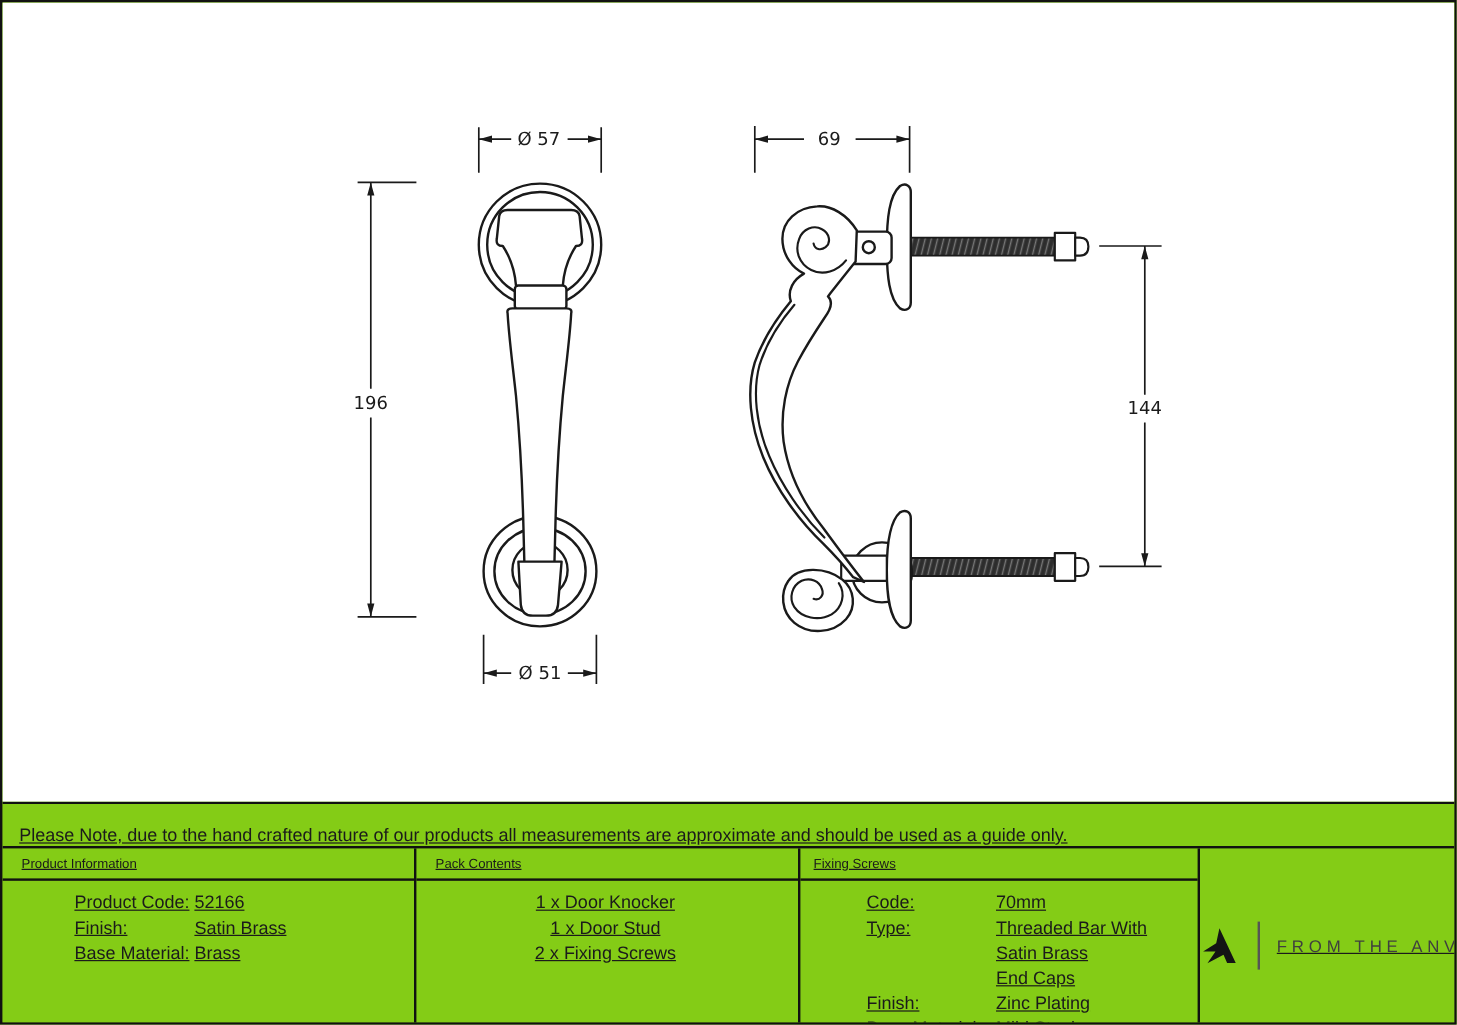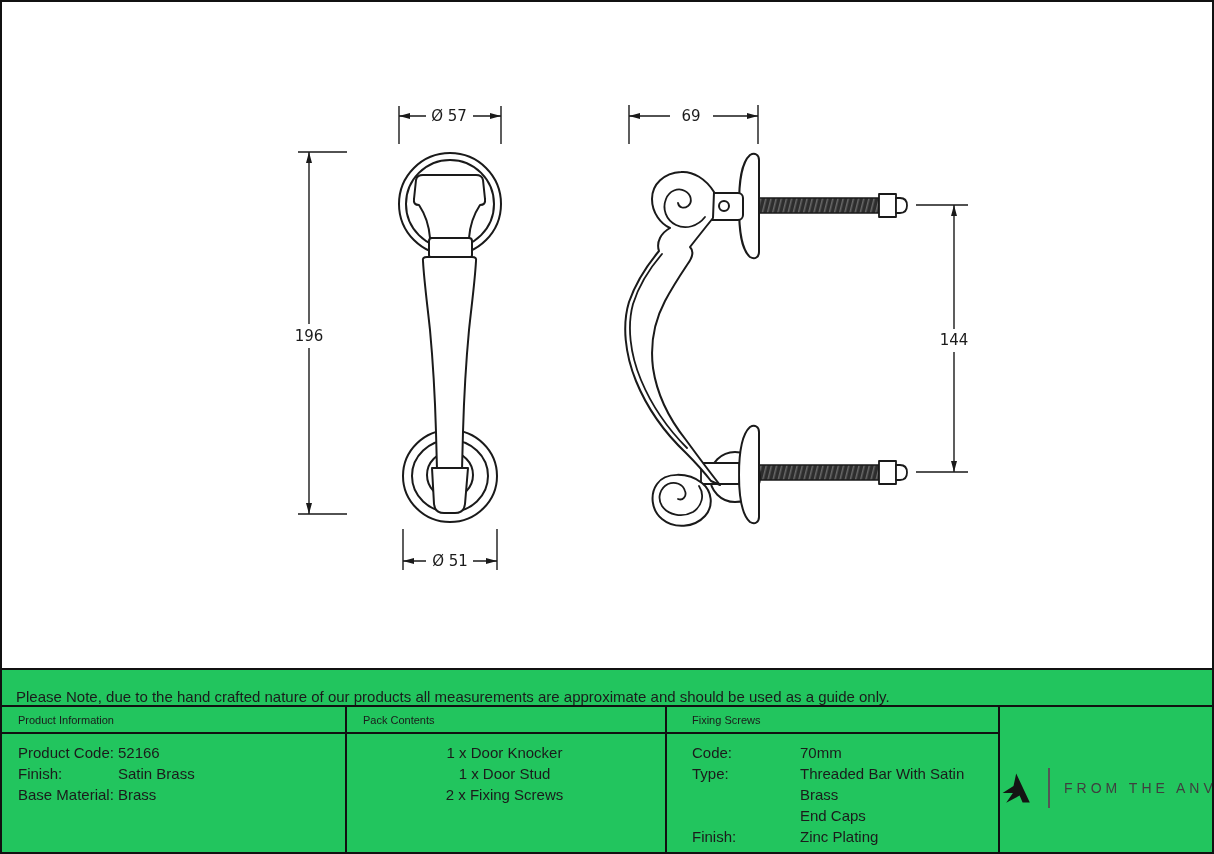--- a/index.html
+++ b/index.html
@@ -1,45 +1,45 @@
 <!DOCTYPE html>
 <html><head>
 <meta charset="utf-8">
 <style>
   html,body{margin:0;padding:0;background:#e8e8e8;}
   *{box-sizing:border-box;}
   .page{
-    width:1214px;height:854px;background:#22c55e;
+    width:1214px;height:854px;background:#84cc16;
     border:2px solid #111;position:relative;
     font-family:"Liberation Sans","DejaVu Sans",sans-serif;
-    color:#1b1b1b;overflow:hidden;
+    color:#1b1b1b;overflow:hidden;text-decoration:underline;
   }
   .drawing-area{position:relative;width:1210px;height:666px;background:#fff;}
   .drawing-area svg{position:absolute;left:0;top:0;}
   .note-row{
     height:37px;border-top:2px solid #111;display:flex;align-items:flex-end;
     padding:0 14px;font-size:15px;
   }
   .spec-table{
     height:147px;border-top:2px solid #111;
     display:grid;grid-template-columns:345px 320px 333px 1fr;
   }
   .col{border-right:2px solid #111;display:flex;flex-direction:column;}
   .col.last{border-right:none;}
   .col-header{
     height:27px;border-bottom:2px solid #111;display:flex;align-items:center;
     padding:0 16px;font-size:11px;
   }
   .col-body{flex:1;padding:8px 16px 0 16px;font-size:15px;}
   .kv{display:flex;line-height:21px;}
-  .kv .k{width:100px;flex:none;}
+  .kv .k{width:100px;flex:none;margin-left:44px;}
   .col3 .kv .k{width:108px;}
   .li{line-height:21px;text-align:center;}
   .col2 .col-body{padding-left:13px;}
-  .col3 .col-header,.col3 .col-body{padding-left:25px;}
+  .col3 .col-header,.col3 .col-body{padding-left:11px;}
   .logo-cell{
     display:flex;align-items:center;justify-content:center;gap:14px;height:100%;
   }
   .logo-divider{width:2px;height:40px;background:#555;}
   .logo-text{
     font-size:14px;letter-spacing:4px;color:#3f3f3f;white-space:nowrap;
   }
   .dim-text{font-size:15px;fill:#1b1b1b;font-family:"DejaVu Sans","Liberation Sans",sans-serif;}
 </style>
 </head>

